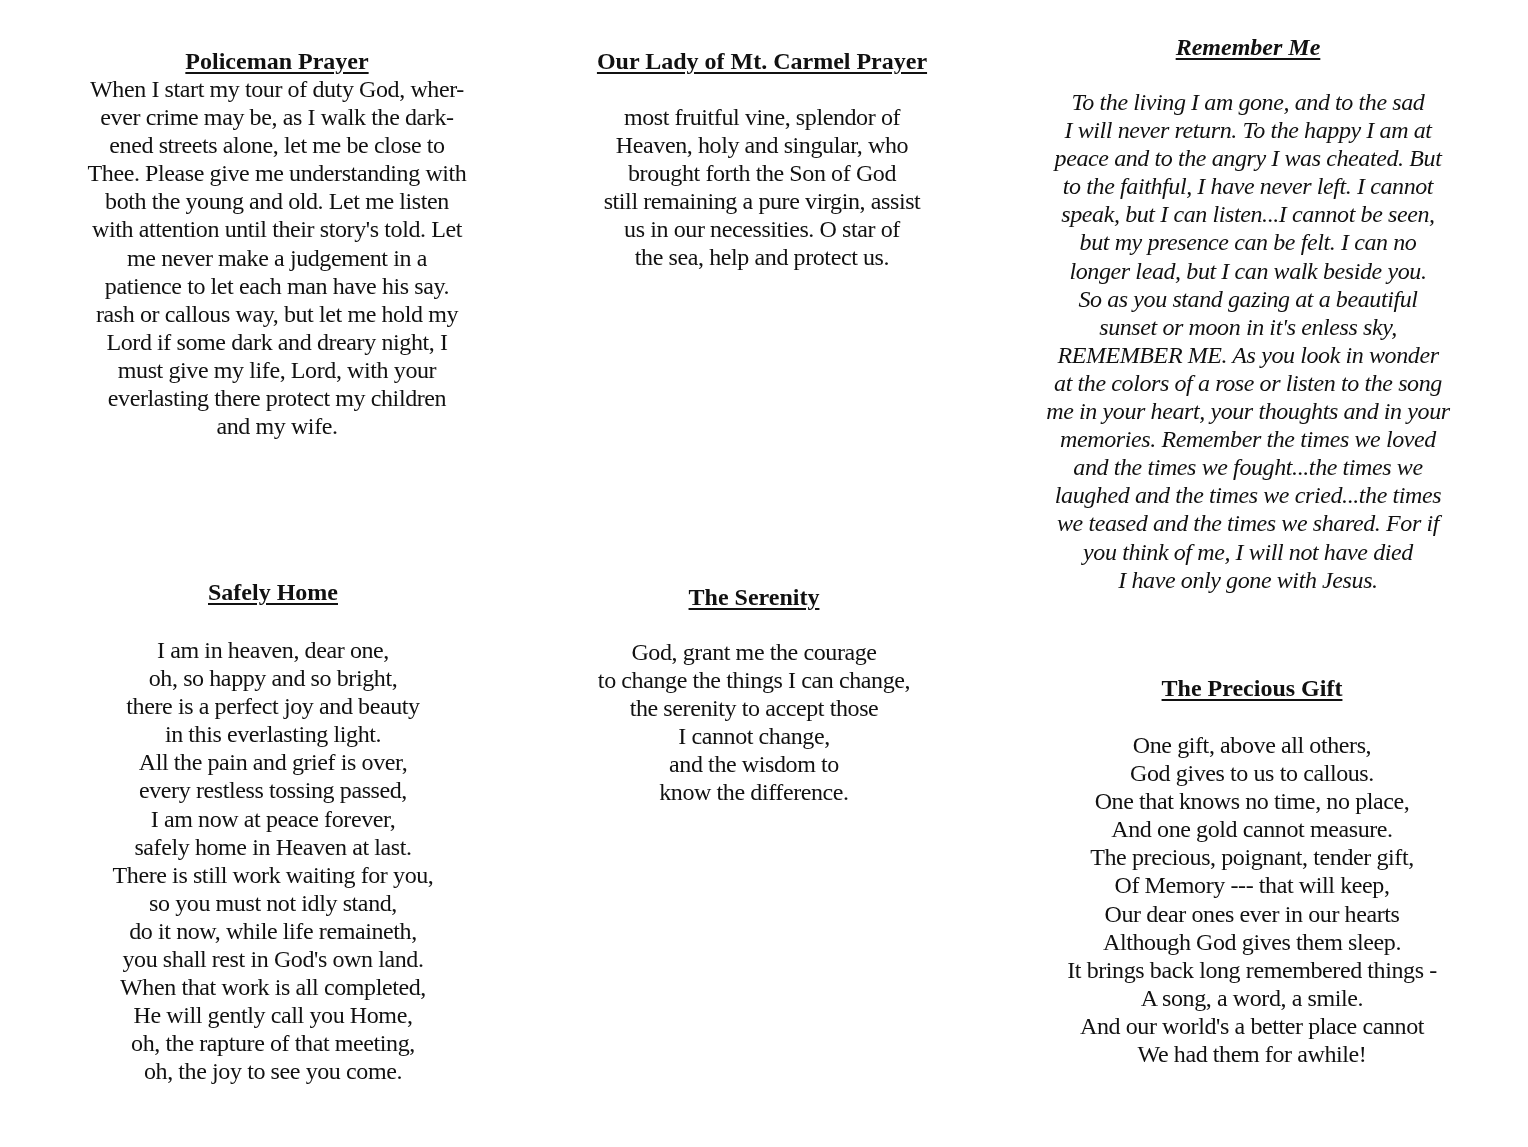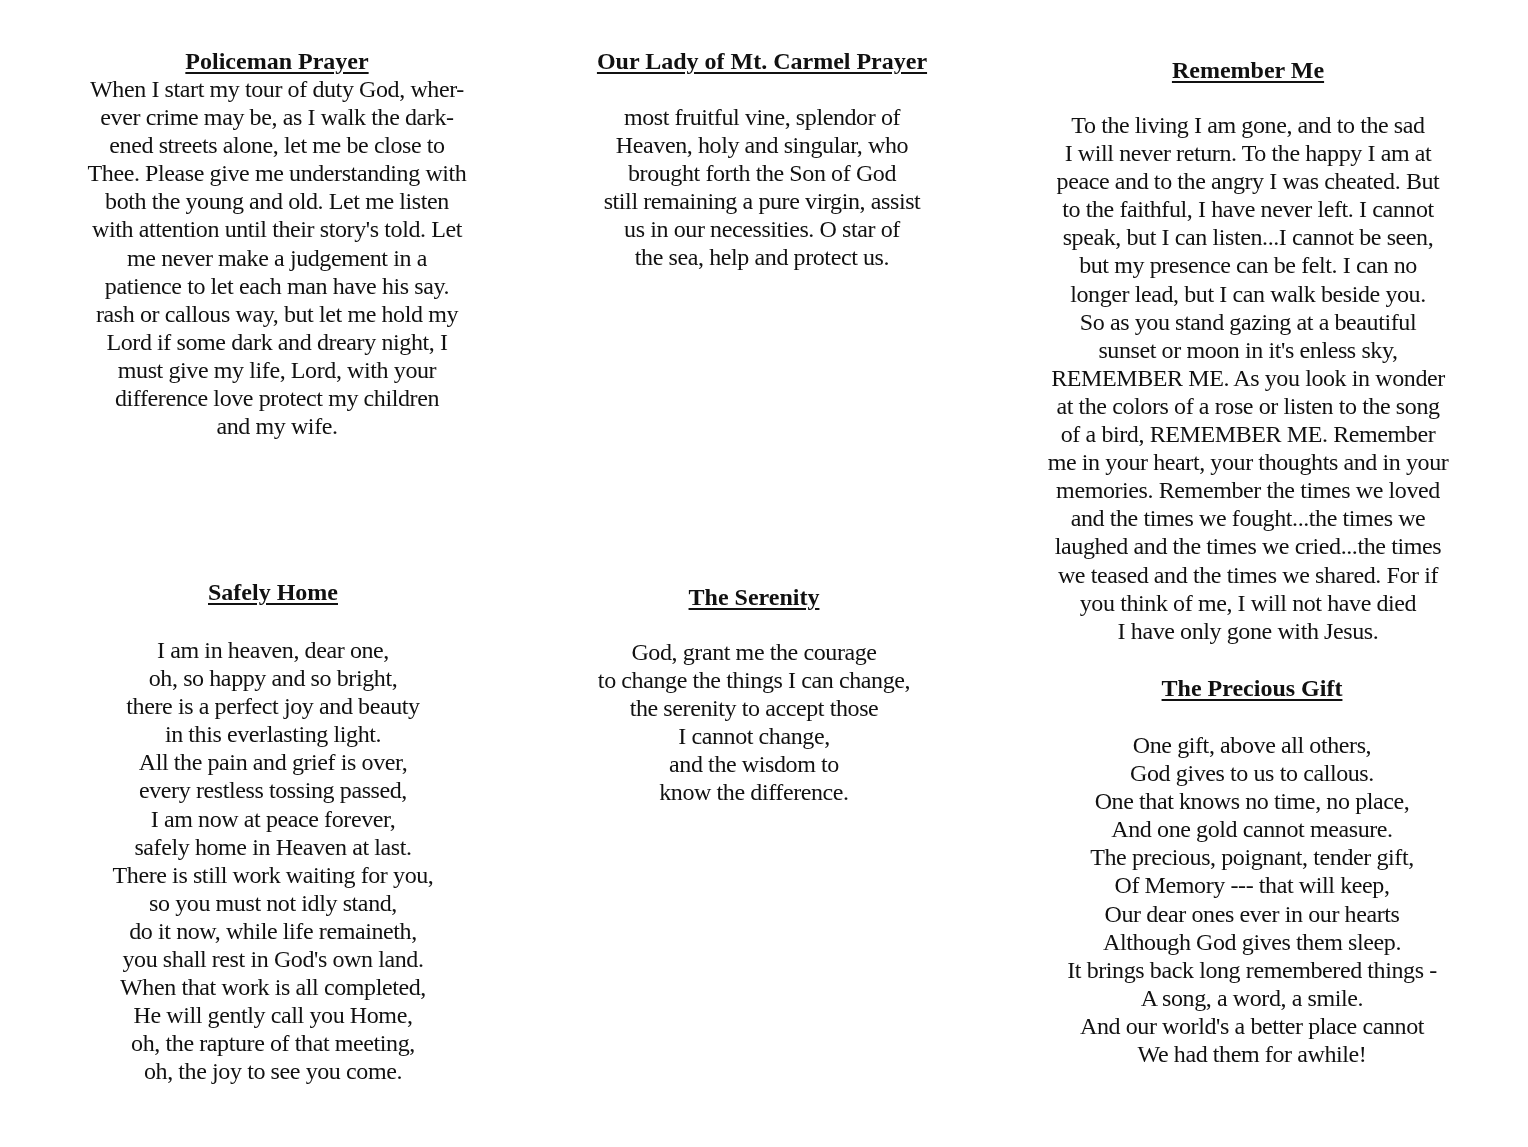--- a/index.html
+++ b/index.html
@@ -22,52 +22,51 @@
       <span class="line">ever crime may be, as I walk the dark-</span>
       <span class="line">ened streets alone, let me be close to</span>
       <span class="line">Thee. Please give me understanding with</span>
       <span class="line">both the young and old. Let me listen</span>
       <span class="line">with attention until their story's told. Let</span>
       <span class="line">me never make a judgement in a</span>
       <span class="line">patience to let each man have his say.</span>
       <span class="line">rash or callous way, but let me hold my</span>
       <span class="line">Lord if some dark and dreary night, I</span>
       <span class="line">must give my life, Lord, with your</span>
-      <span class="line">difference love protect my children</span>
+      <span class="line">everlasting there protect my children</span>
       <span class="line">and my wife.</span>
     </div>
 </section>
 
 <section class="block" style="left:522px; width:480px; top:47px;">
   <h2 class="title">Our Lady of Mt. Carmel Prayer</h2>
   <div class="body" style="margin-top:28px;">
       <span class="line">most fruitful vine, splendor of</span>
       <span class="line">Heaven, holy and singular, who</span>
       <span class="line">brought forth the Son of God</span>
       <span class="line">still remaining a pure virgin, assist</span>
       <span class="line">us in our necessities. O star of</span>
       <span class="line">the sea, help and protect us.</span>
     </div>
 </section>
 
-<section class="block" style="left:1008px; width:480px; top:56px;">
+<section class="block" style="left:1008px; width:480px; top:33px;font-style:italic;">
   <h2 class="title">Remember Me</h2>
   <div class="body" style="margin-top:27px;">
       <span class="line">To the living I am gone, and to the sad</span>
       <span class="line">I will never return. To the happy I am at</span>
       <span class="line">peace and to the angry I was cheated. But</span>
       <span class="line">to the faithful, I have never left. I cannot</span>
       <span class="line">speak, but I can listen...I cannot be seen,</span>
       <span class="line">but my presence can be felt. I can no</span>
       <span class="line">longer lead, but I can walk beside you.</span>
       <span class="line">So as you stand gazing at a beautiful</span>
       <span class="line">sunset or moon in it's enless sky,</span>
       <span class="line">REMEMBER ME. As you look in wonder</span>
       <span class="line">at the colors of a rose or listen to the song</span>
-      <span class="line">of a bird, REMEMBER ME. Remember</span>
       <span class="line">me in your heart, your thoughts and in your</span>
       <span class="line">memories. Remember the times we loved</span>
       <span class="line">and the times we fought...the times we</span>
       <span class="line">laughed and the times we cried...the times</span>
       <span class="line">we teased and the times we shared. For if</span>
       <span class="line">you think of me, I will not have died</span>
       <span class="line">I have only gone with Jesus.</span>
     </div>
 </section>
 

